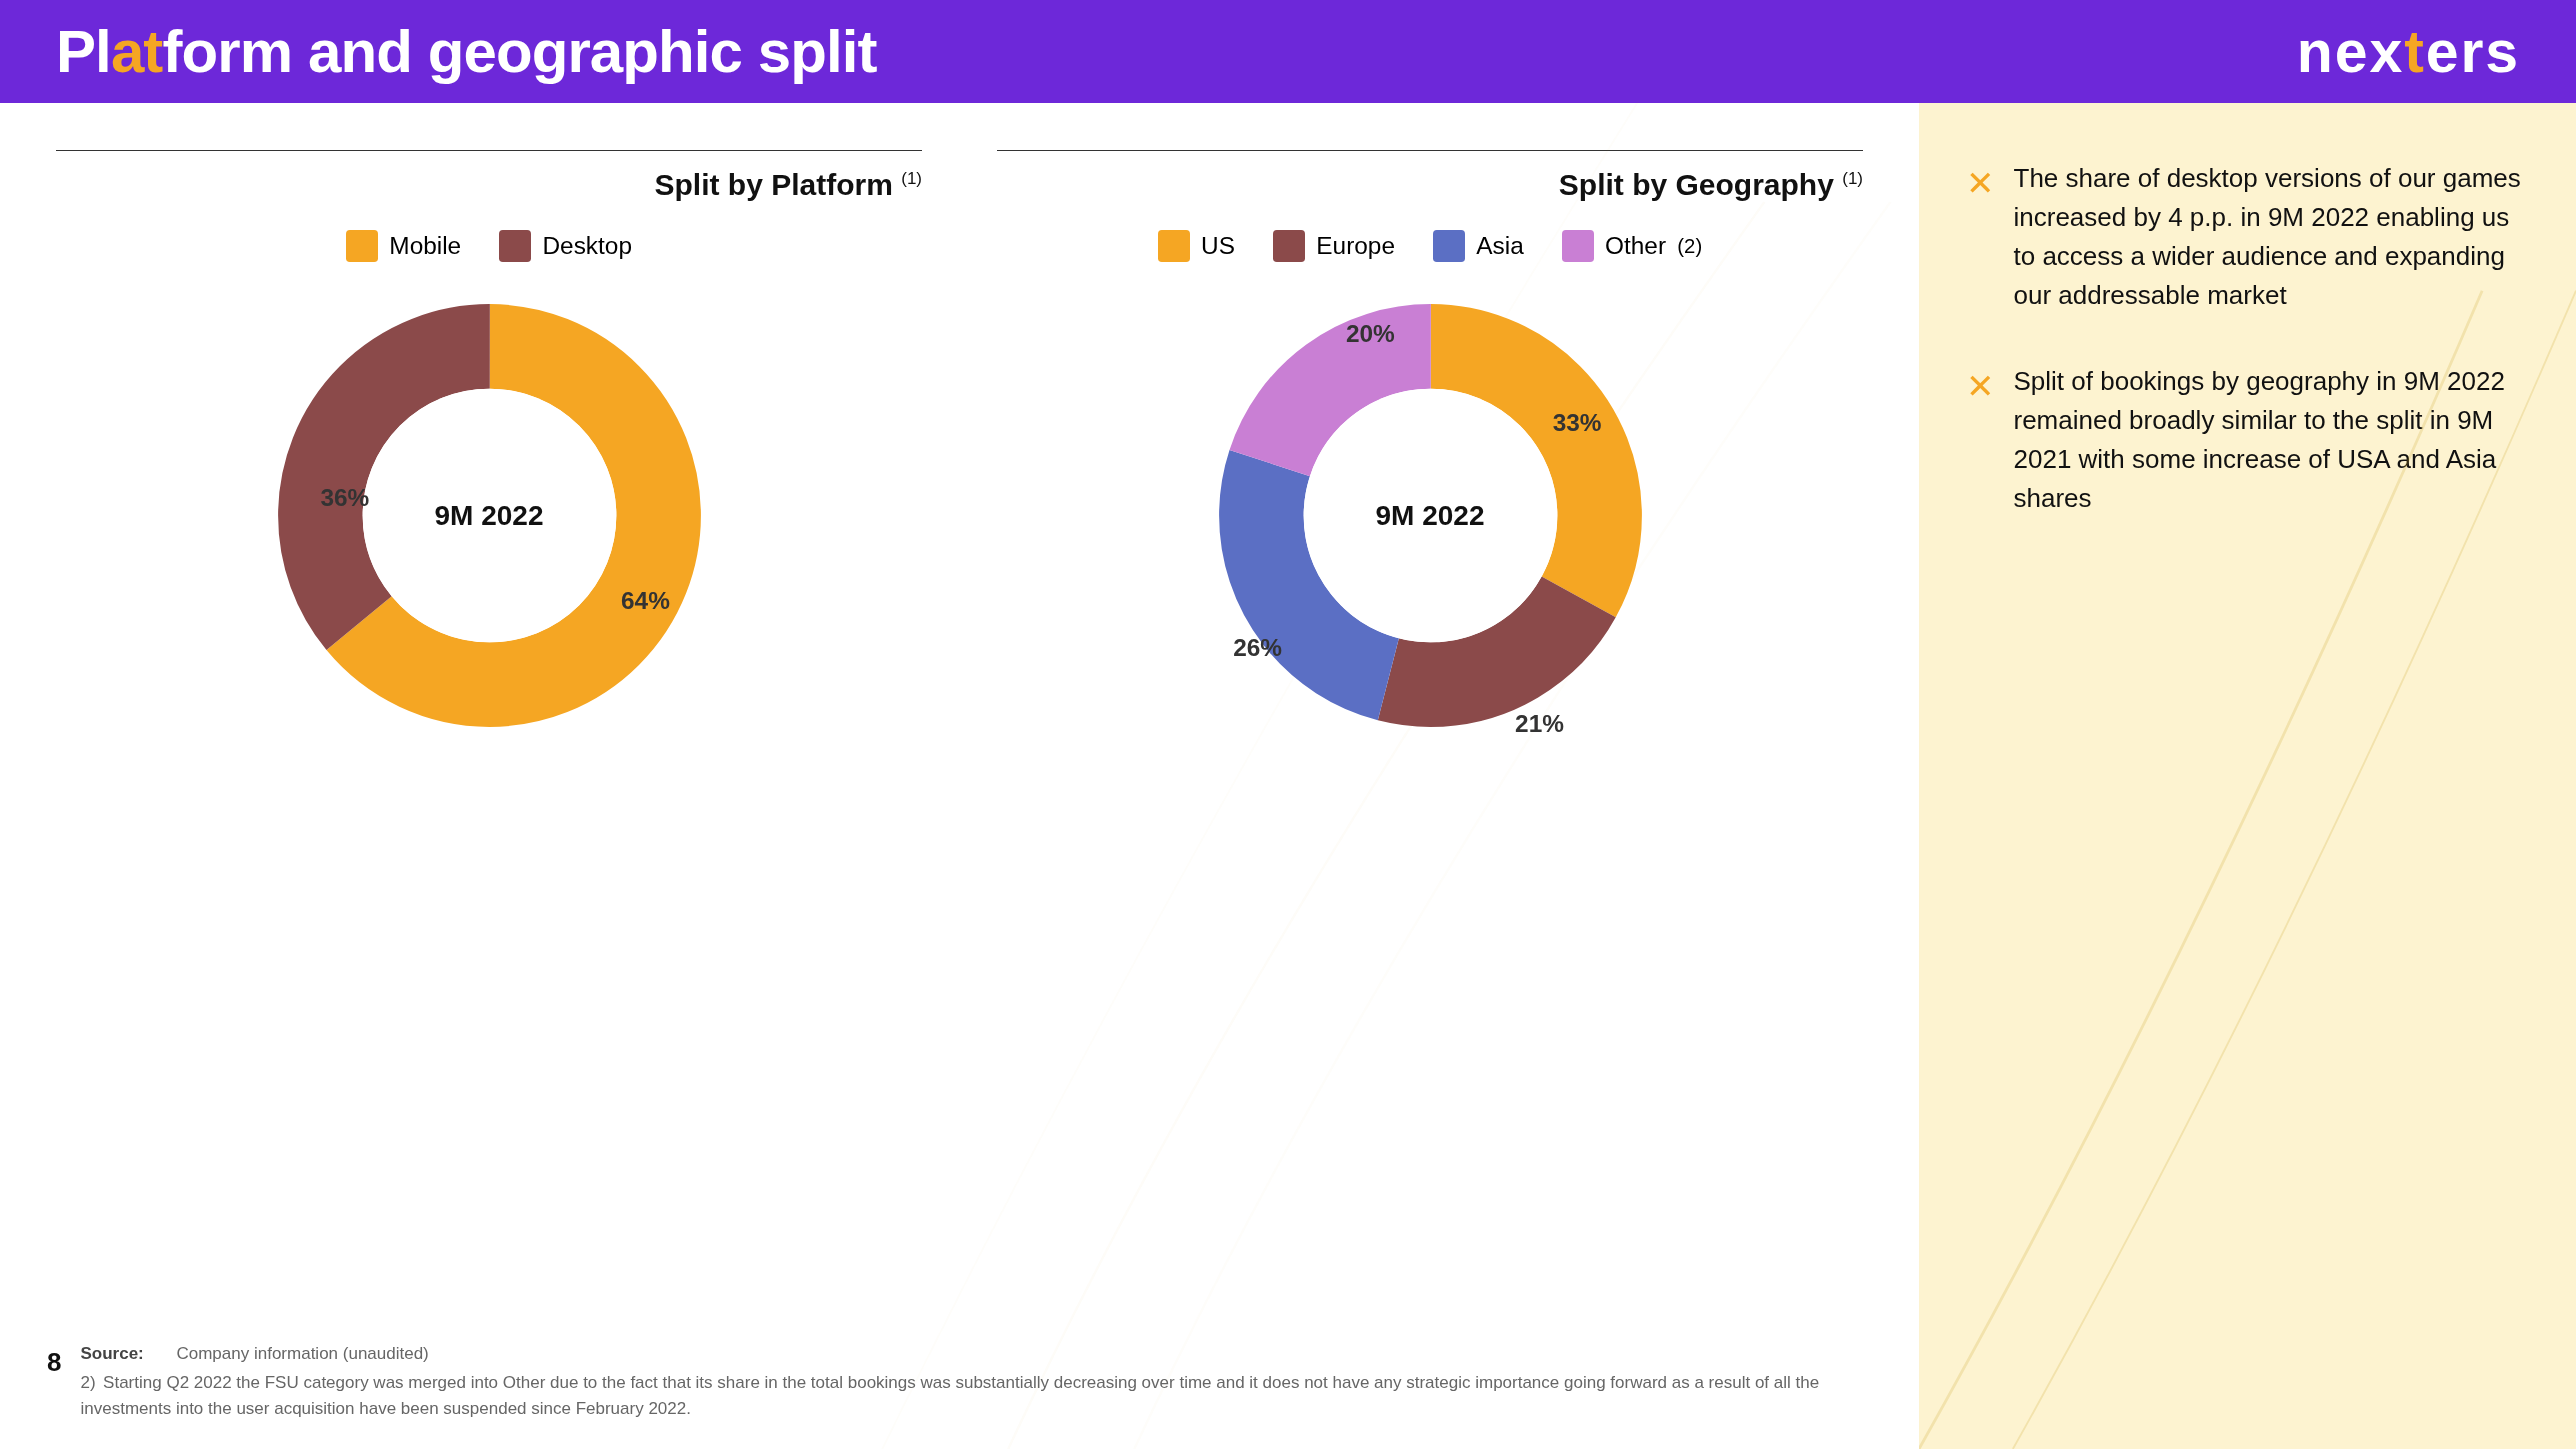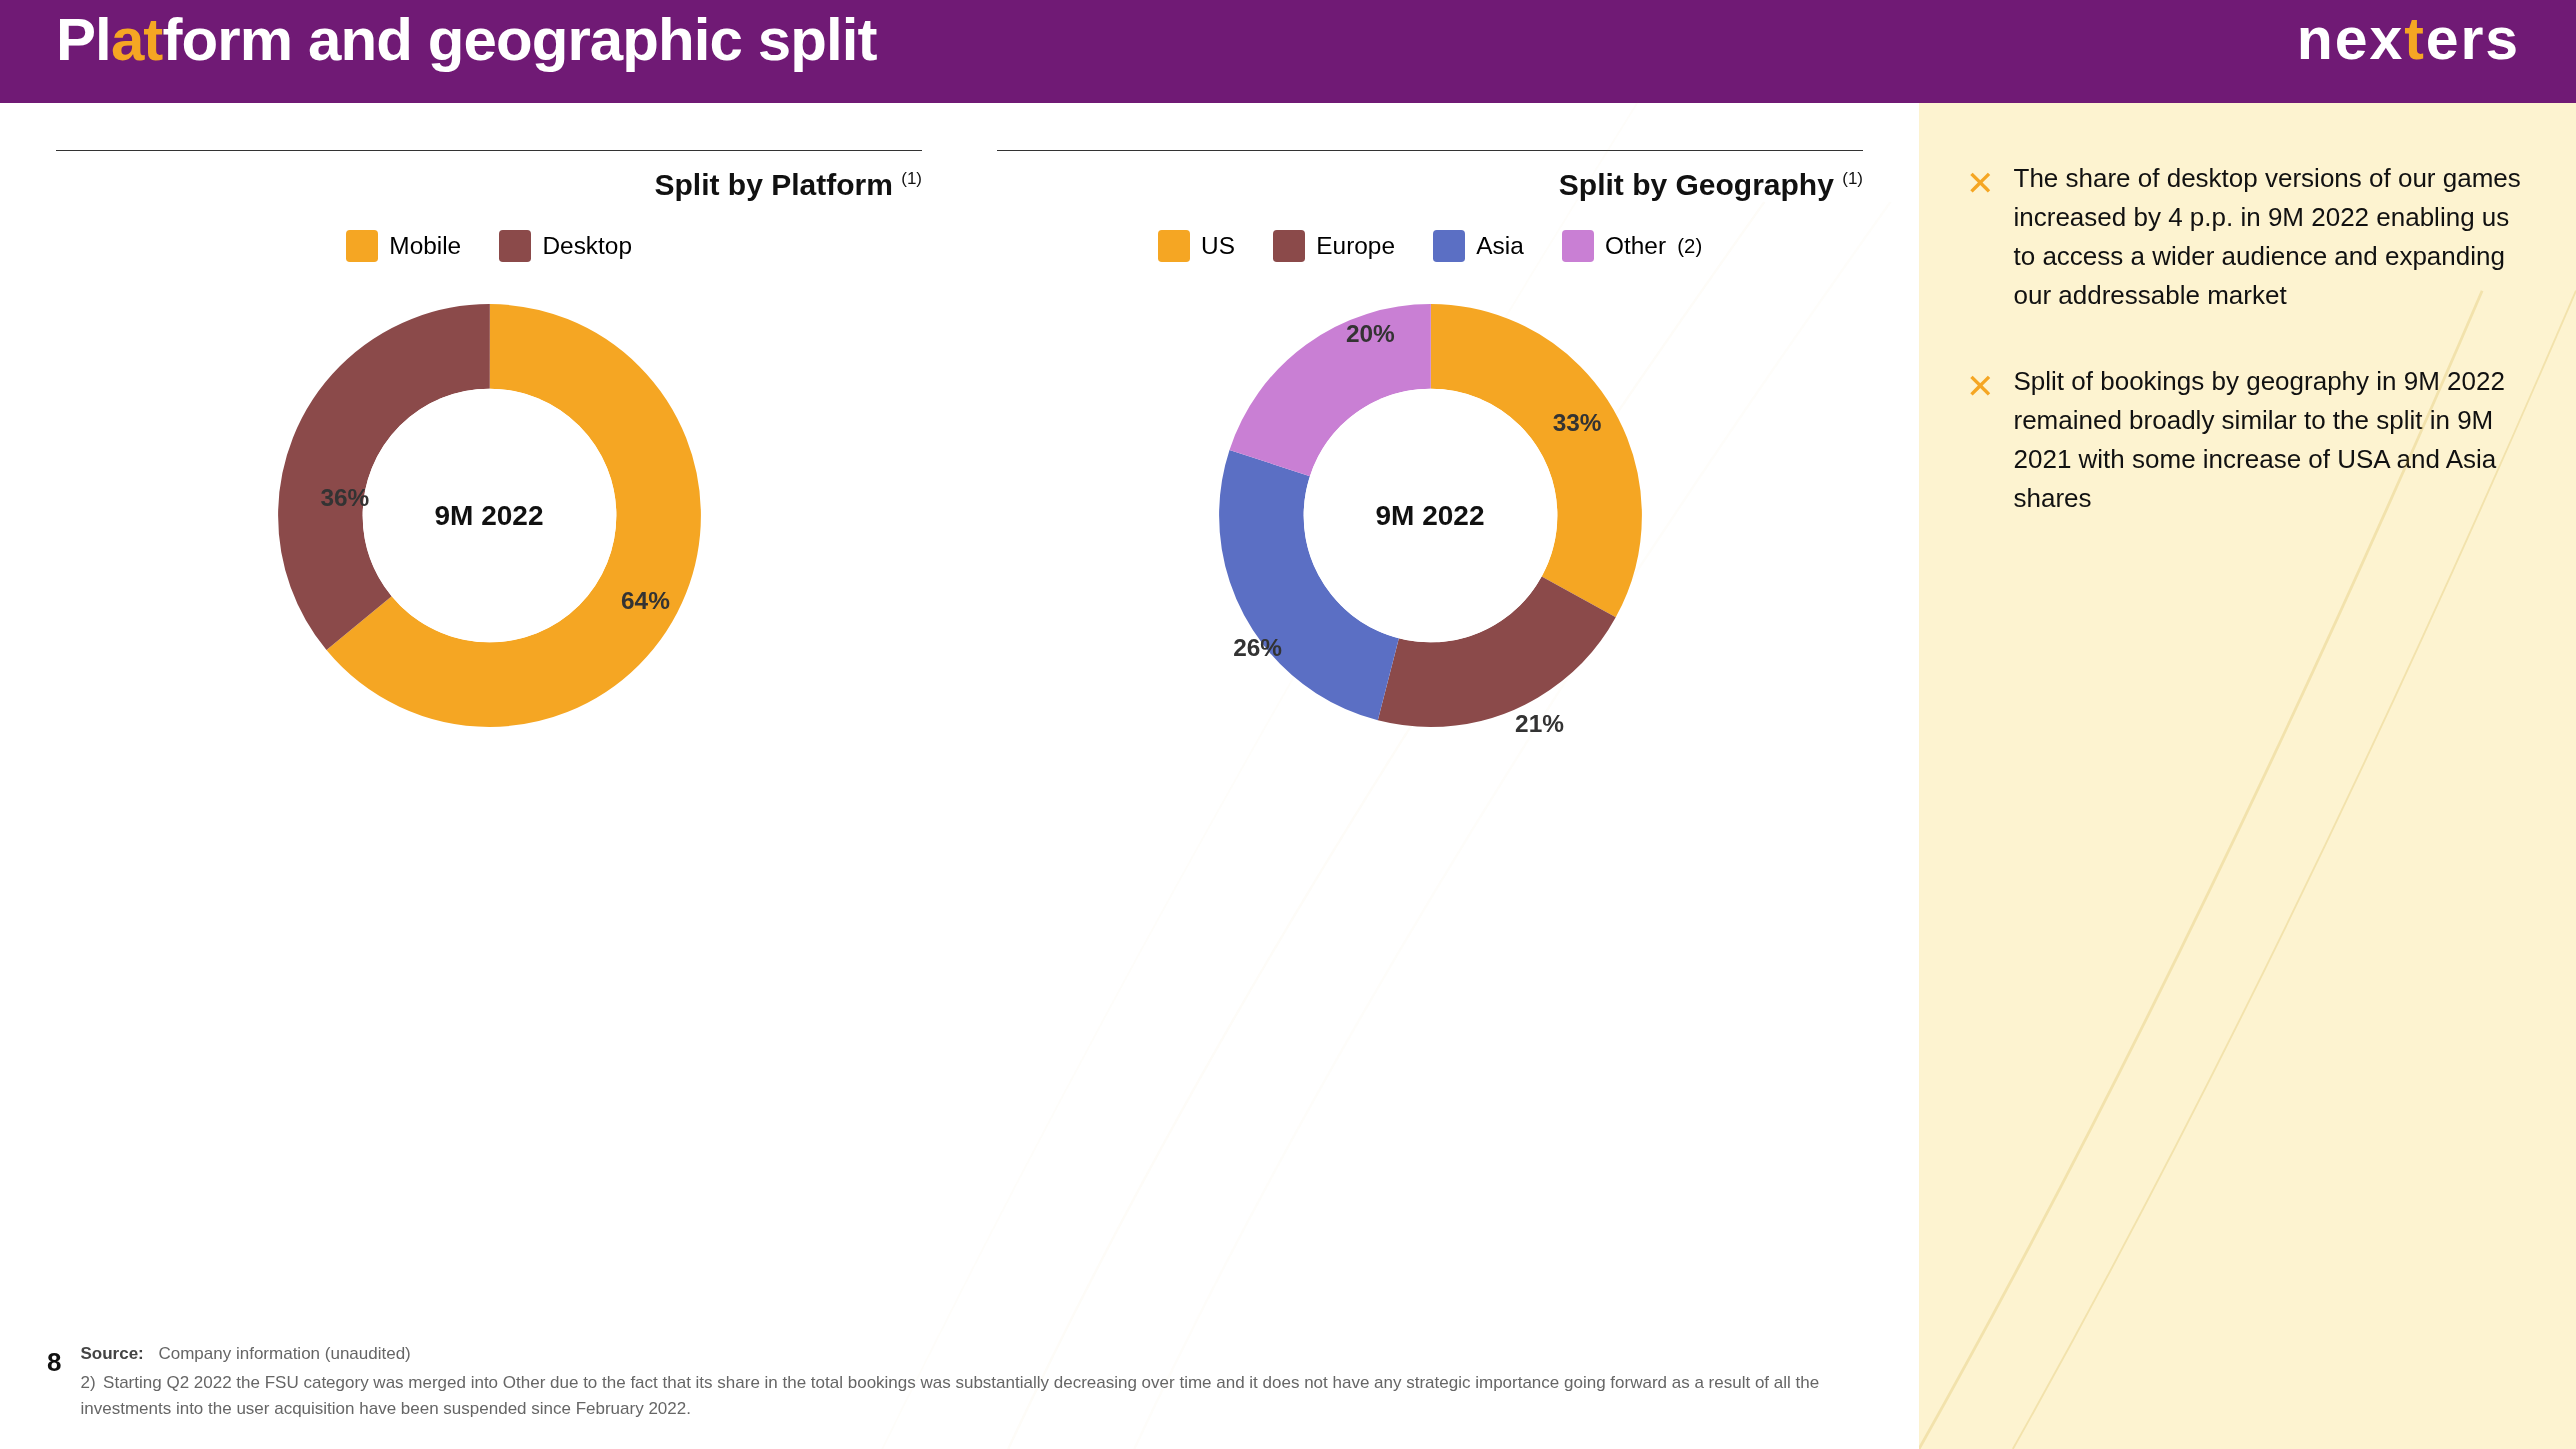--- a/index.html
+++ b/index.html
@@ -7,24 +7,25 @@
       width: 2576px;
       height: 1449px;
       font-family: 'Arial', sans-serif;
       background: #ffffff;
       overflow: hidden;
       position: relative;
     }
 
     
     .header {
-      background: #701a75;
+      background: #6d28d9;
       width: 100%;
       height: 103px;
       display: flex;
+      align-items: center;
       padding: 5px 56px;
       justify-content: space-between;
     }
     .header-title {
       color: #ffffff;
       font-size: 60px;
       font-weight: 900;
       letter-spacing: -0.9px;
     }
     .header-title span.accent {
@@ -190,21 +191,21 @@
       margin-right: 19px;
       margin-top: 1.9px;
     }
     .footer-notes .note-block {
       display: flex;
       flex-direction: column;
       gap: 3.8px;
     }
     .footer-notes .source-line {
       display: flex;
-      gap: 3px;
+      gap: 21px;
     }
     .footer-notes .source-label {
       font-weight: 700;
       color: #444;
       min-width: 75px;
     }
 
     
     .bg-decor {
       position: absolute;

